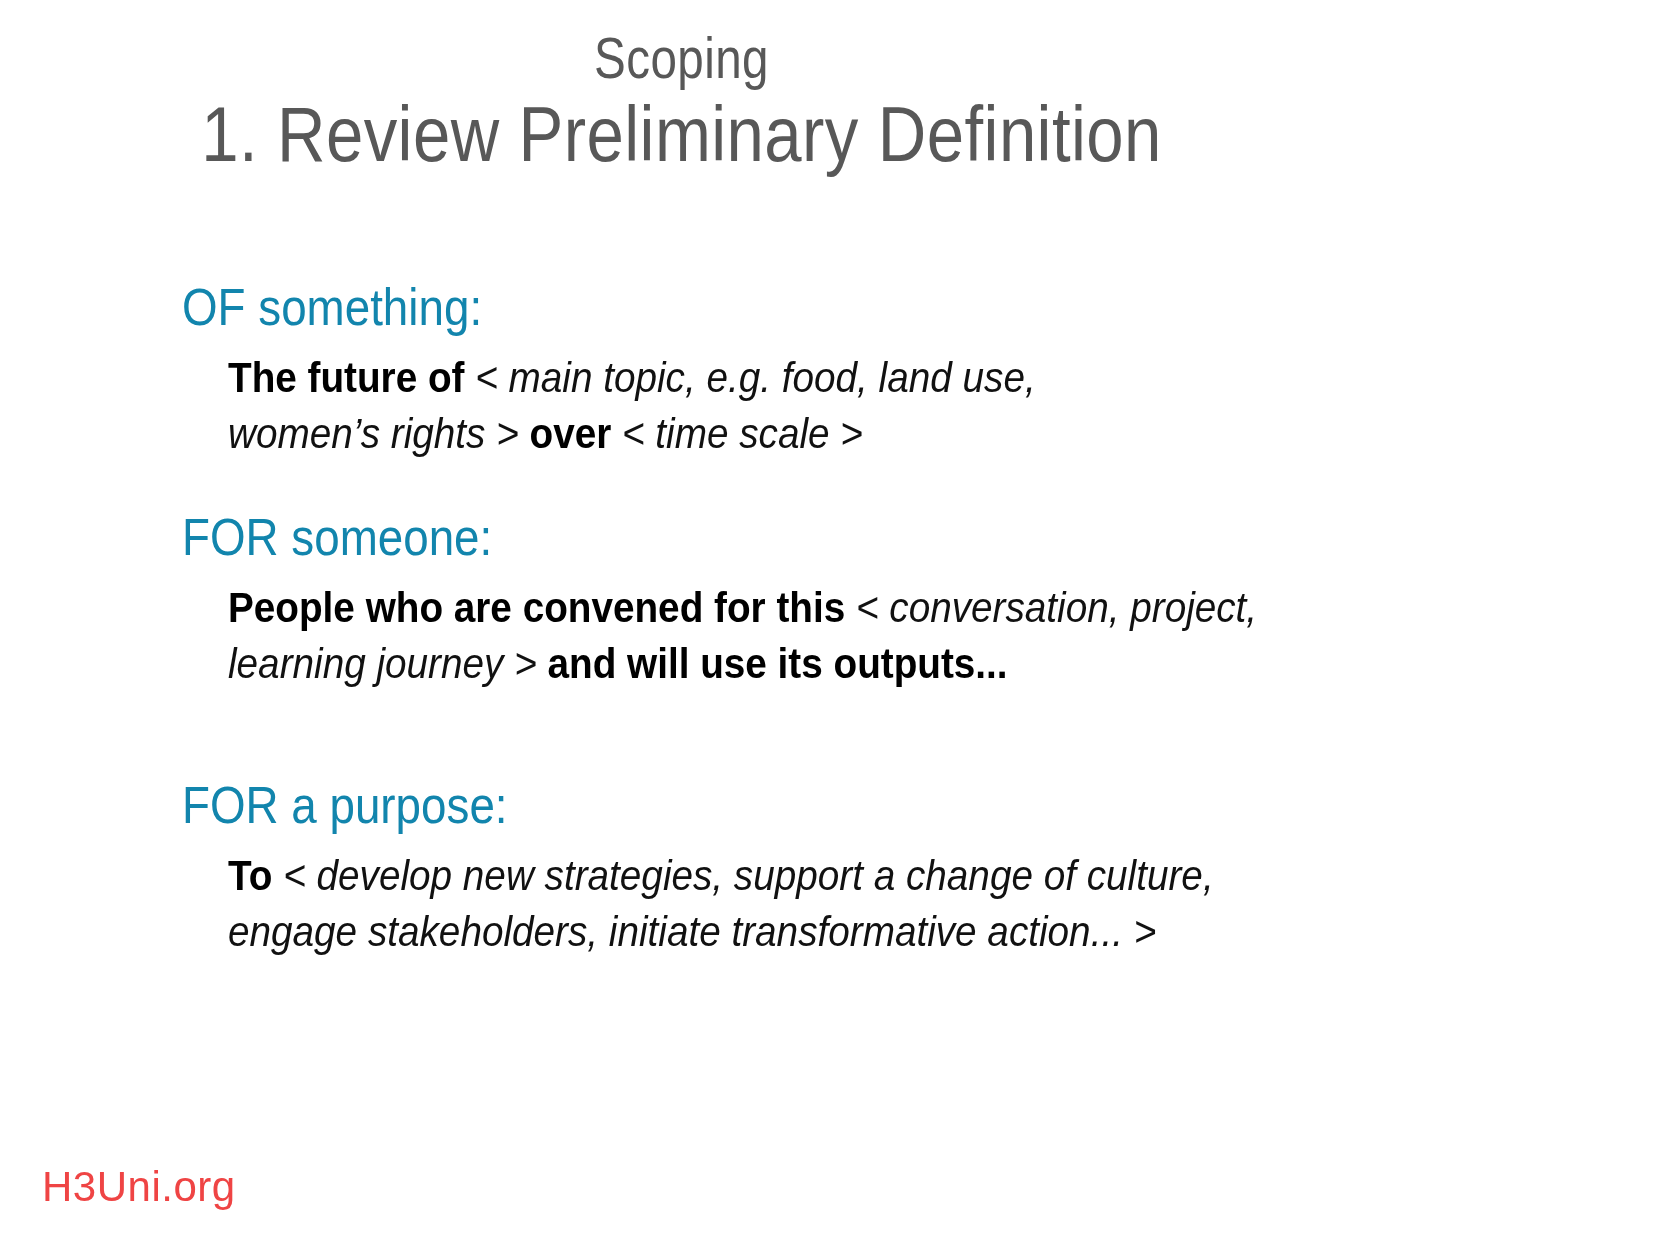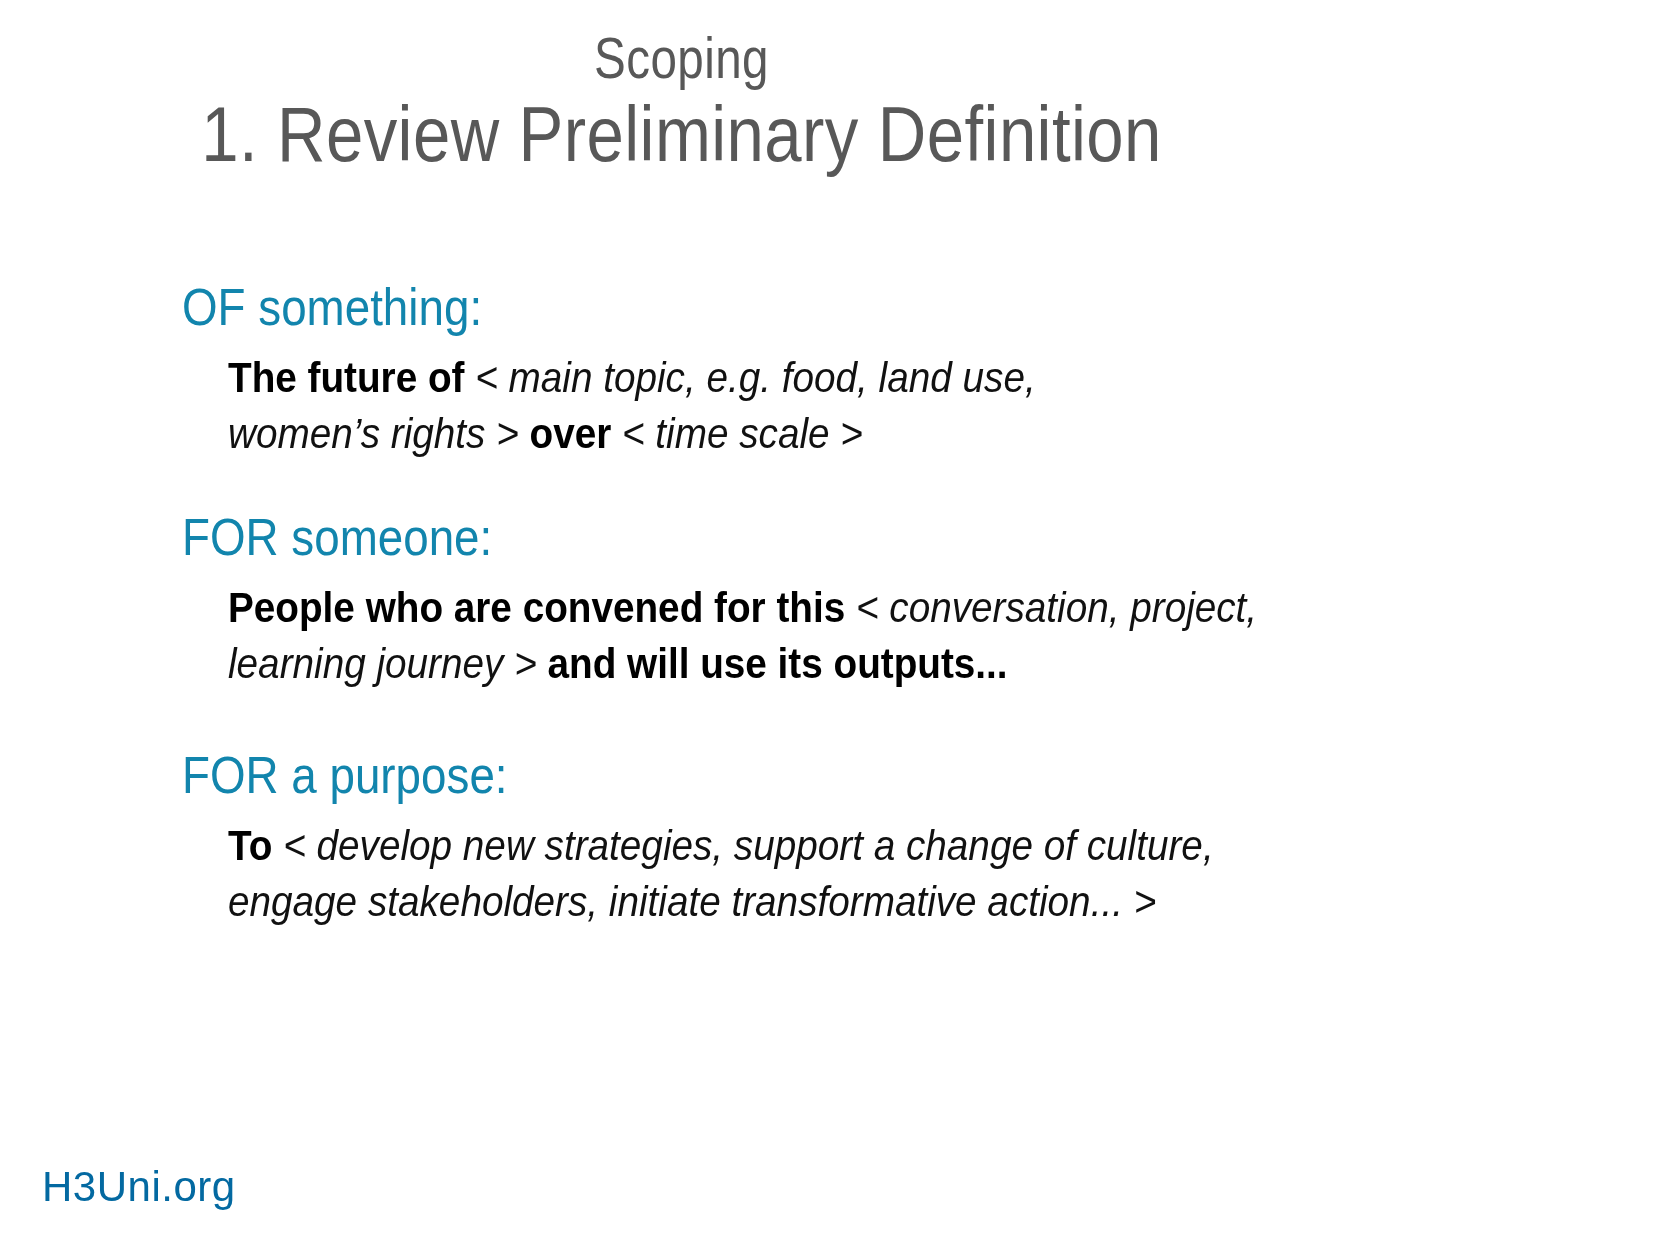--- a/index.html
+++ b/index.html
@@ -96,31 +96,31 @@
     color: #000000;
   }
   .section-body .i {
     font-style: italic;
     font-weight: 400;
     color: #111111;
   }
 
   
   .gap-of   { }
-  .gap-for1 { margin-bottom: 54px; }
+  .gap-for1 { margin-bottom: 84px; }
 
   
   .footer {
     position: absolute;
     left: 42px;
     bottom: 42px;
     font-family: "Liberation Sans", sans-serif;
     font-size: 42px;
     font-weight: 300;
-    color: #0369a1;
+    color: #ef4444;
     letter-spacing: 0.5px;
     line-height: 1;
   }
 </style>
 </head>
 <body>
 
 <div class="slide">
 
   <div class="title-block">

